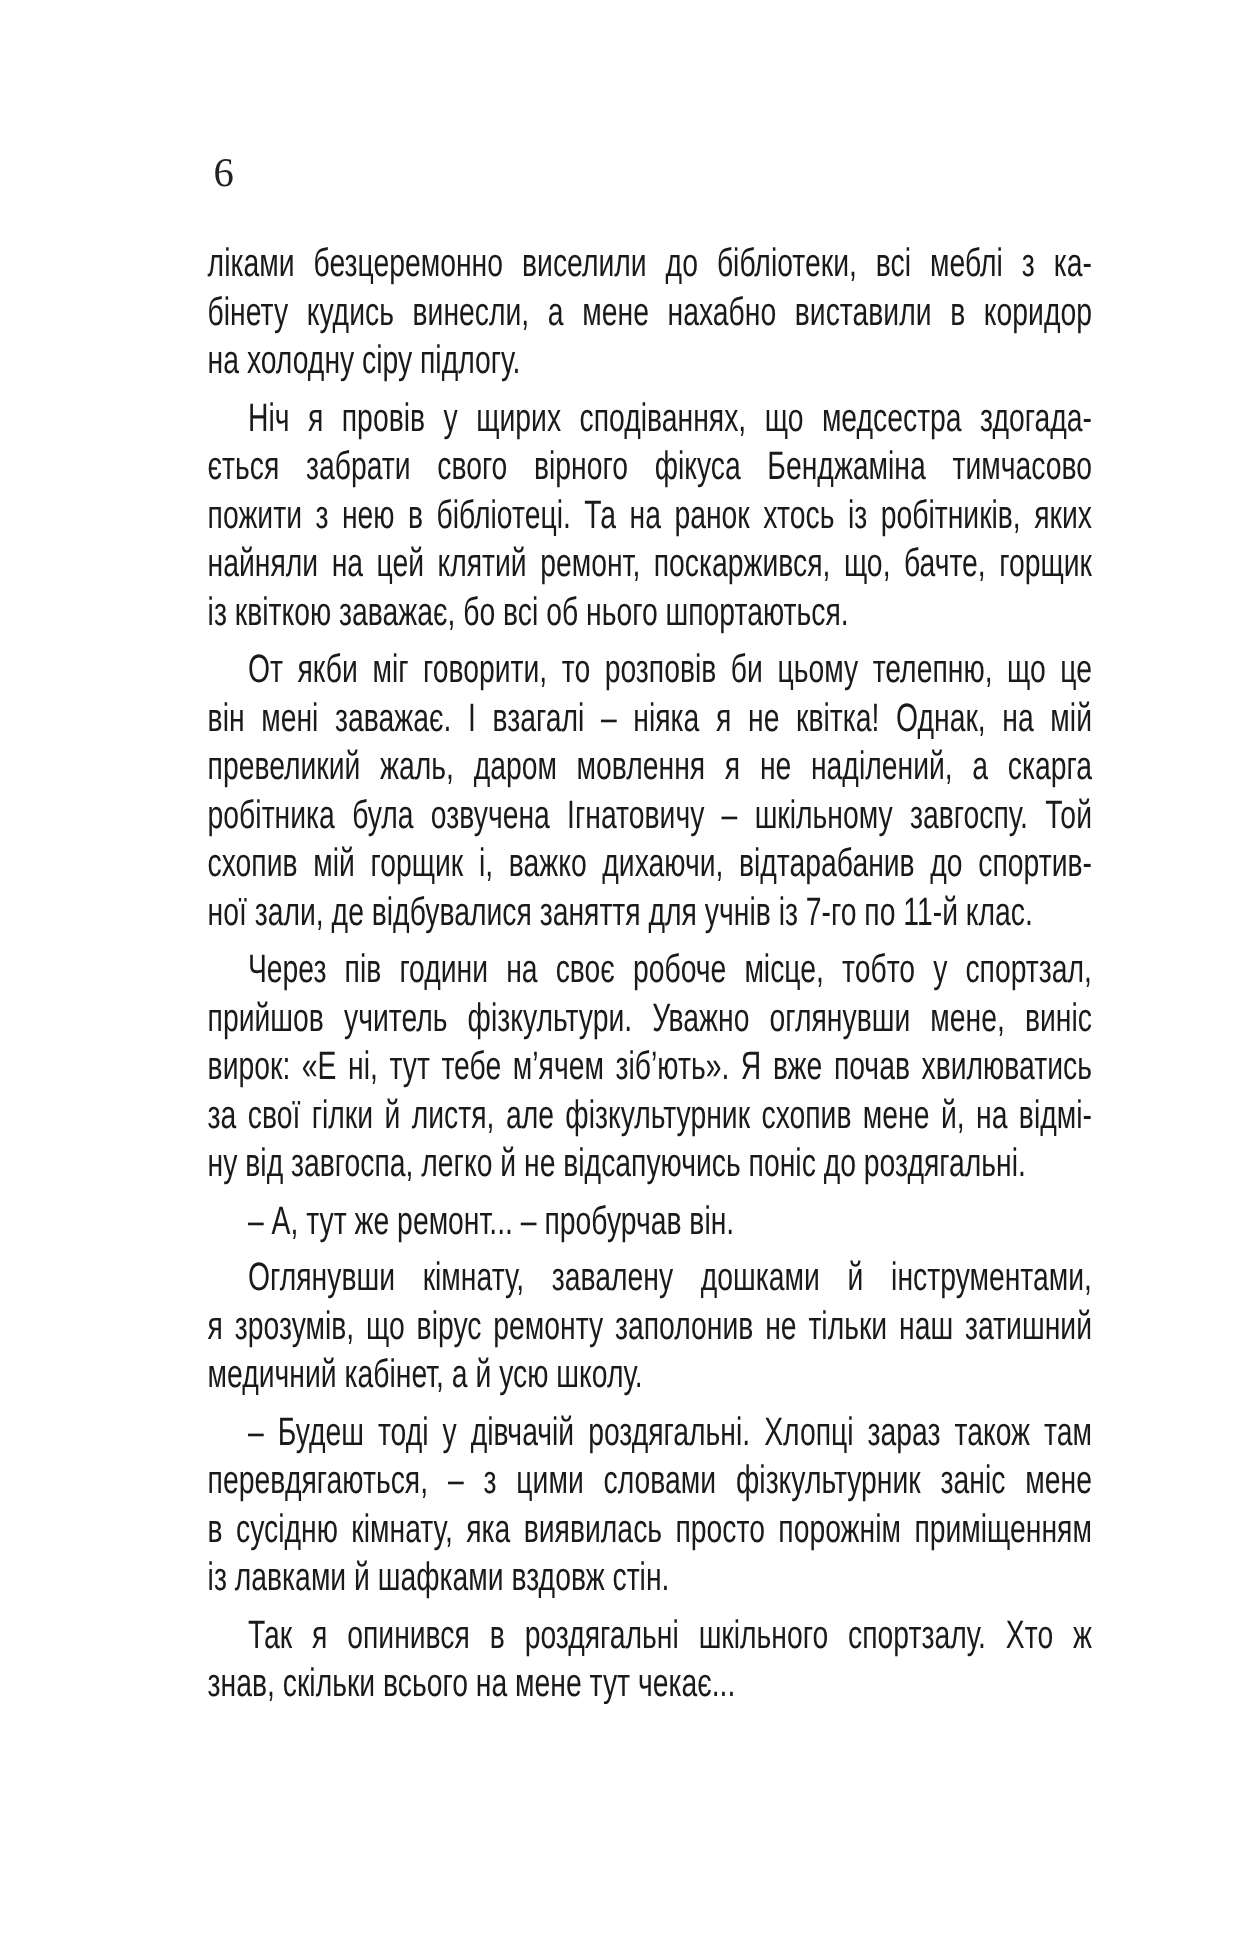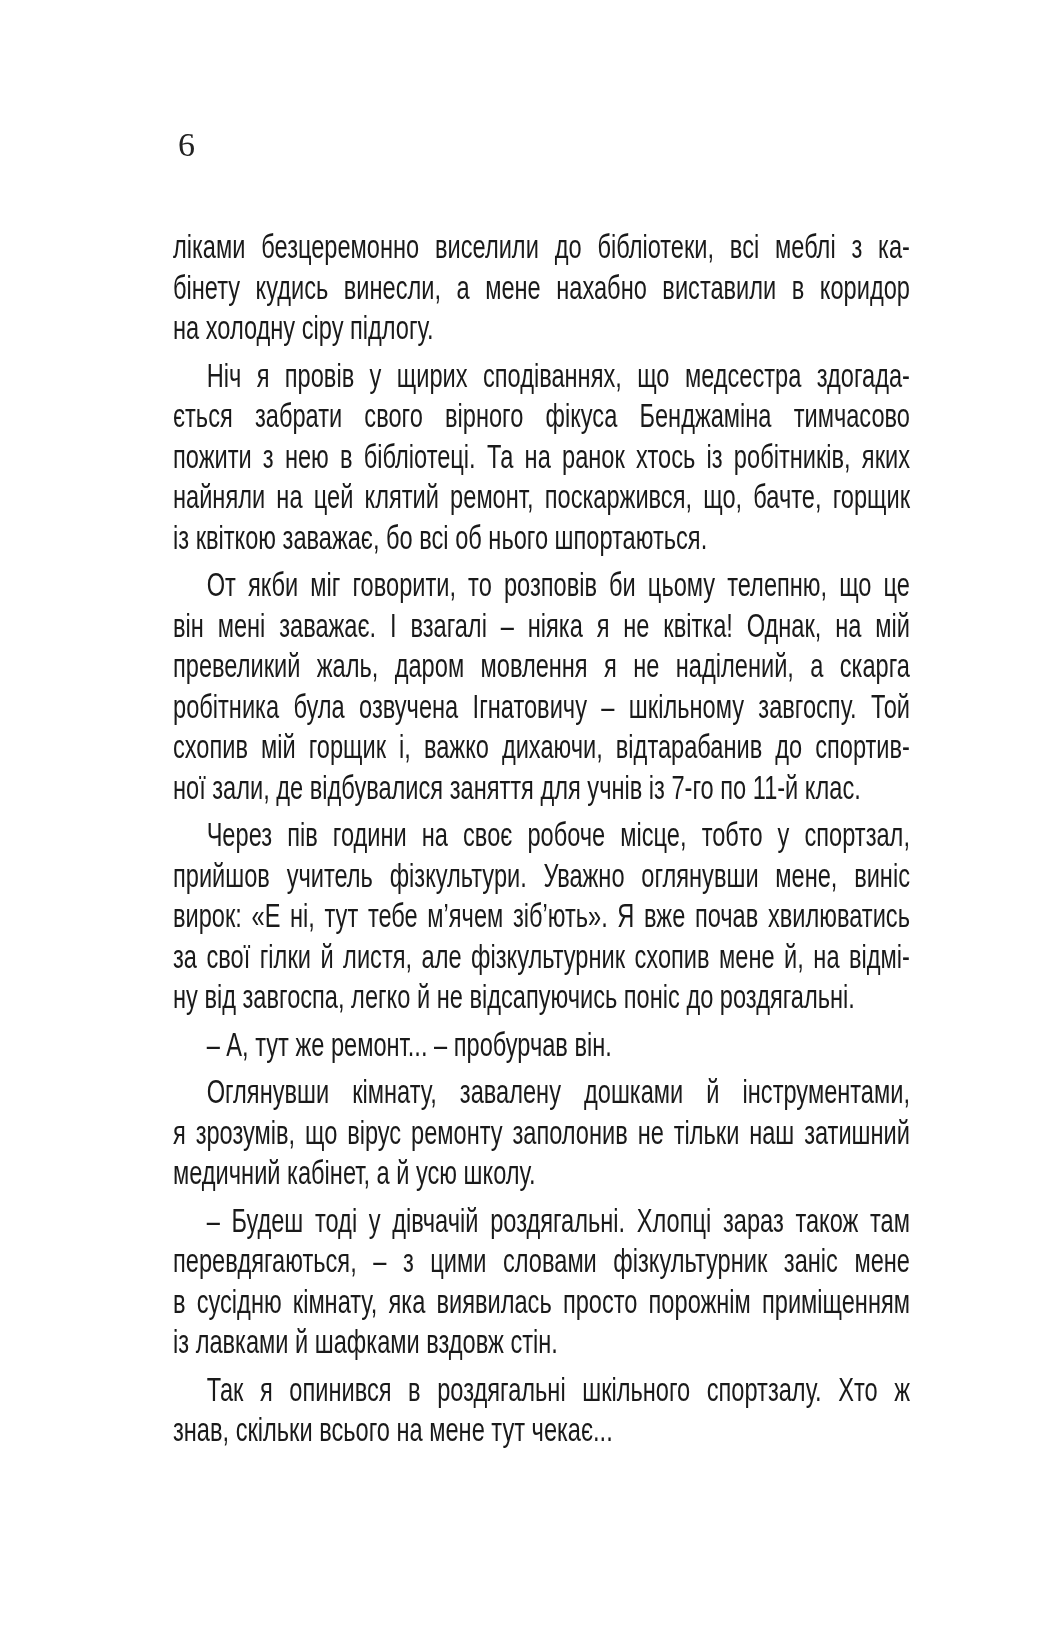--- a/index.html
+++ b/index.html
@@ -20,21 +20,21 @@
     left: 178px;
     top: 128px;
     font-family: "Liberation Serif", serif;
     font-size: 34px;
     line-height: 34px;
     color: #222222;
   }
   .text-block-outer {
     position: absolute;
     left: 173px;
-    top: 227px;
+    top: 199px;
     width: 737px;
   }
   .text-block {
     width: 1030px;
     transform: scaleX(0.7155);
     transform-origin: 0 0;
     color: #1a1a1a;
     font-size: 33px;
     font-weight: 400;
   }

